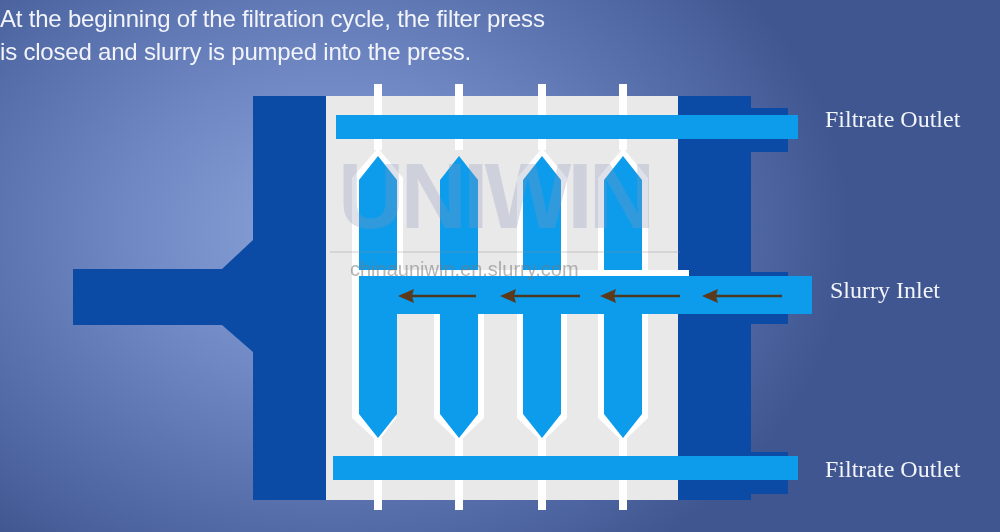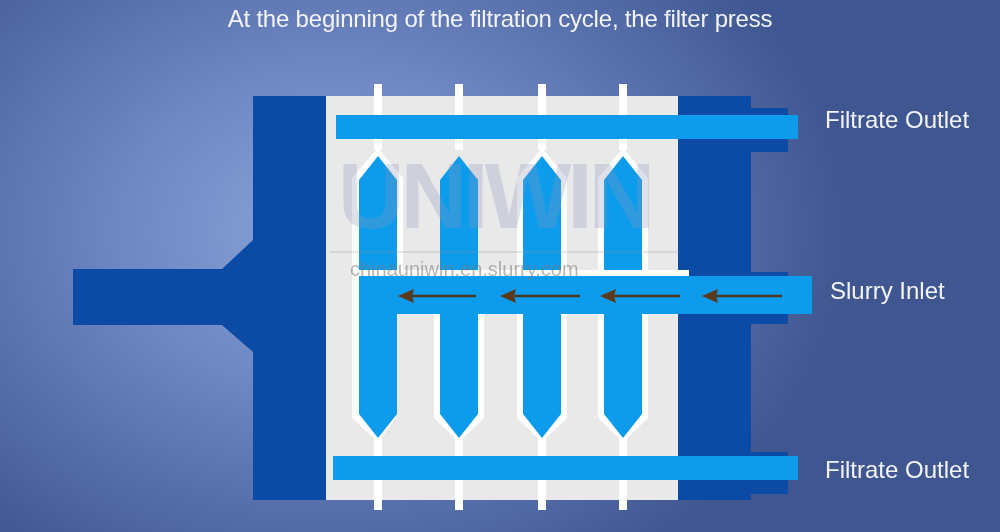--- a/index.html
+++ b/index.html
@@ -1,29 +1,30 @@
 <!DOCTYPE html>
 <html><head>
 <meta charset="utf-8">
 <style>
   html, body { margin:0; padding:0; }
   body { width:1000px; height:532px; overflow:hidden; position:relative;
     background: radial-gradient(ellipse 520px 400px at 330px 230px, #8aa3d8 0%, #6f88c4 40%, #4f67a3 80%, #3f5690 100%);
     font-family: "Liberation Sans", sans-serif; }
-  .caption { position:absolute; left:0; width:1000px; top:2px; text-align:center; color:#f2f4fa;
+  .caption { position:absolute; left:0; width:1000px; top:2px; text-align:left; color:#f2f4fa;
     font-size:24px; line-height:33px; letter-spacing:-0.2px; }
-  .label { position:absolute; color:#f2f4fa; font-size:24px; white-space:nowrap; }
+  .label { position:absolute; color:#f2f4fa; font-size:24px; white-space:nowrap;font-family:Liberation Serif, serif; }
   svg { position:absolute; left:0; top:0; }
   .wm-text { position:absolute; left:350px; top:258px; font-size:20px; color:rgba(120,120,120,0.55); }
 </style>
 </head>
 <body>
 
 <div class="caption">
   <div>At the beginning of the filtration cycle, the filter press</div>
+  <div>is closed and slurry is pumped into the press.</div>
 </div>
 
 <svg width="1000" height="532" viewBox="0 0 1000 532">
 
   <polygon fill="#0b4ba6" points="253,96 326,96 326,500 253,500 253,352 222,325 73,325 73,269 222,269 253,240"></polygon>
 
   <g fill="#0b4ba6">
     <rect x="678" y="96" width="73" height="404"></rect>
     <rect x="678" y="108" width="110" height="44"></rect>
     <rect x="678" y="272" width="110" height="52"></rect>

